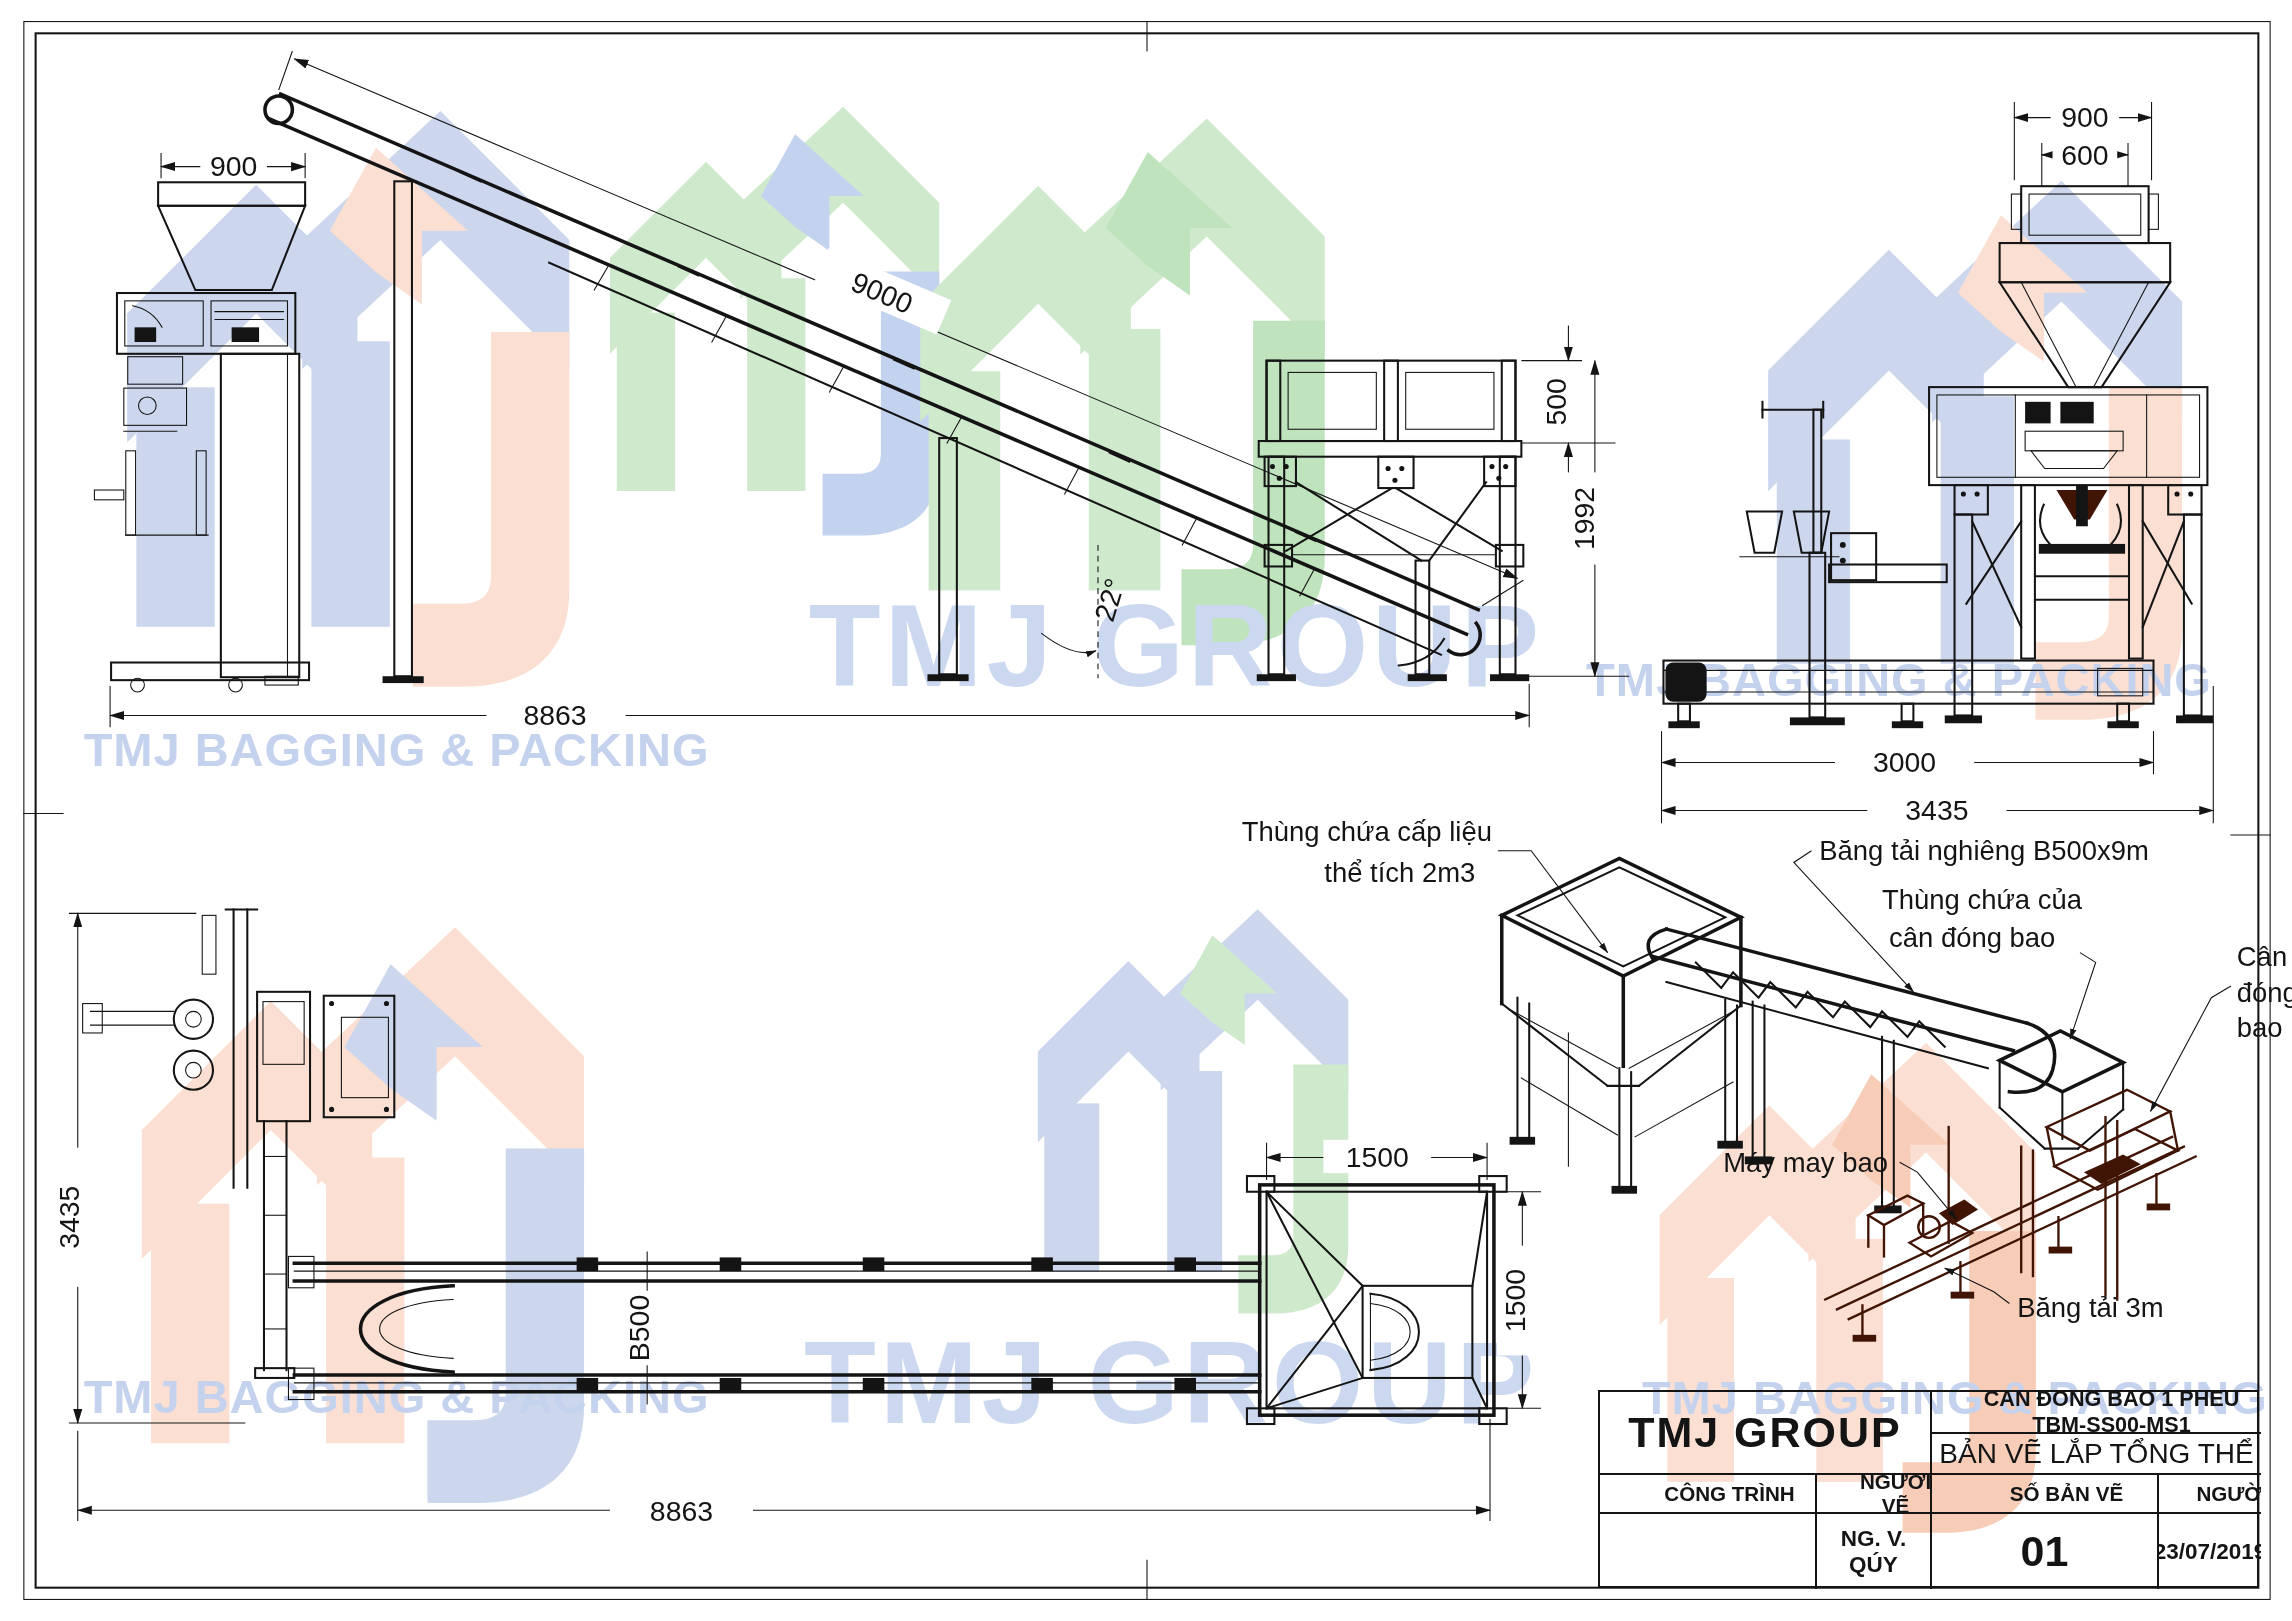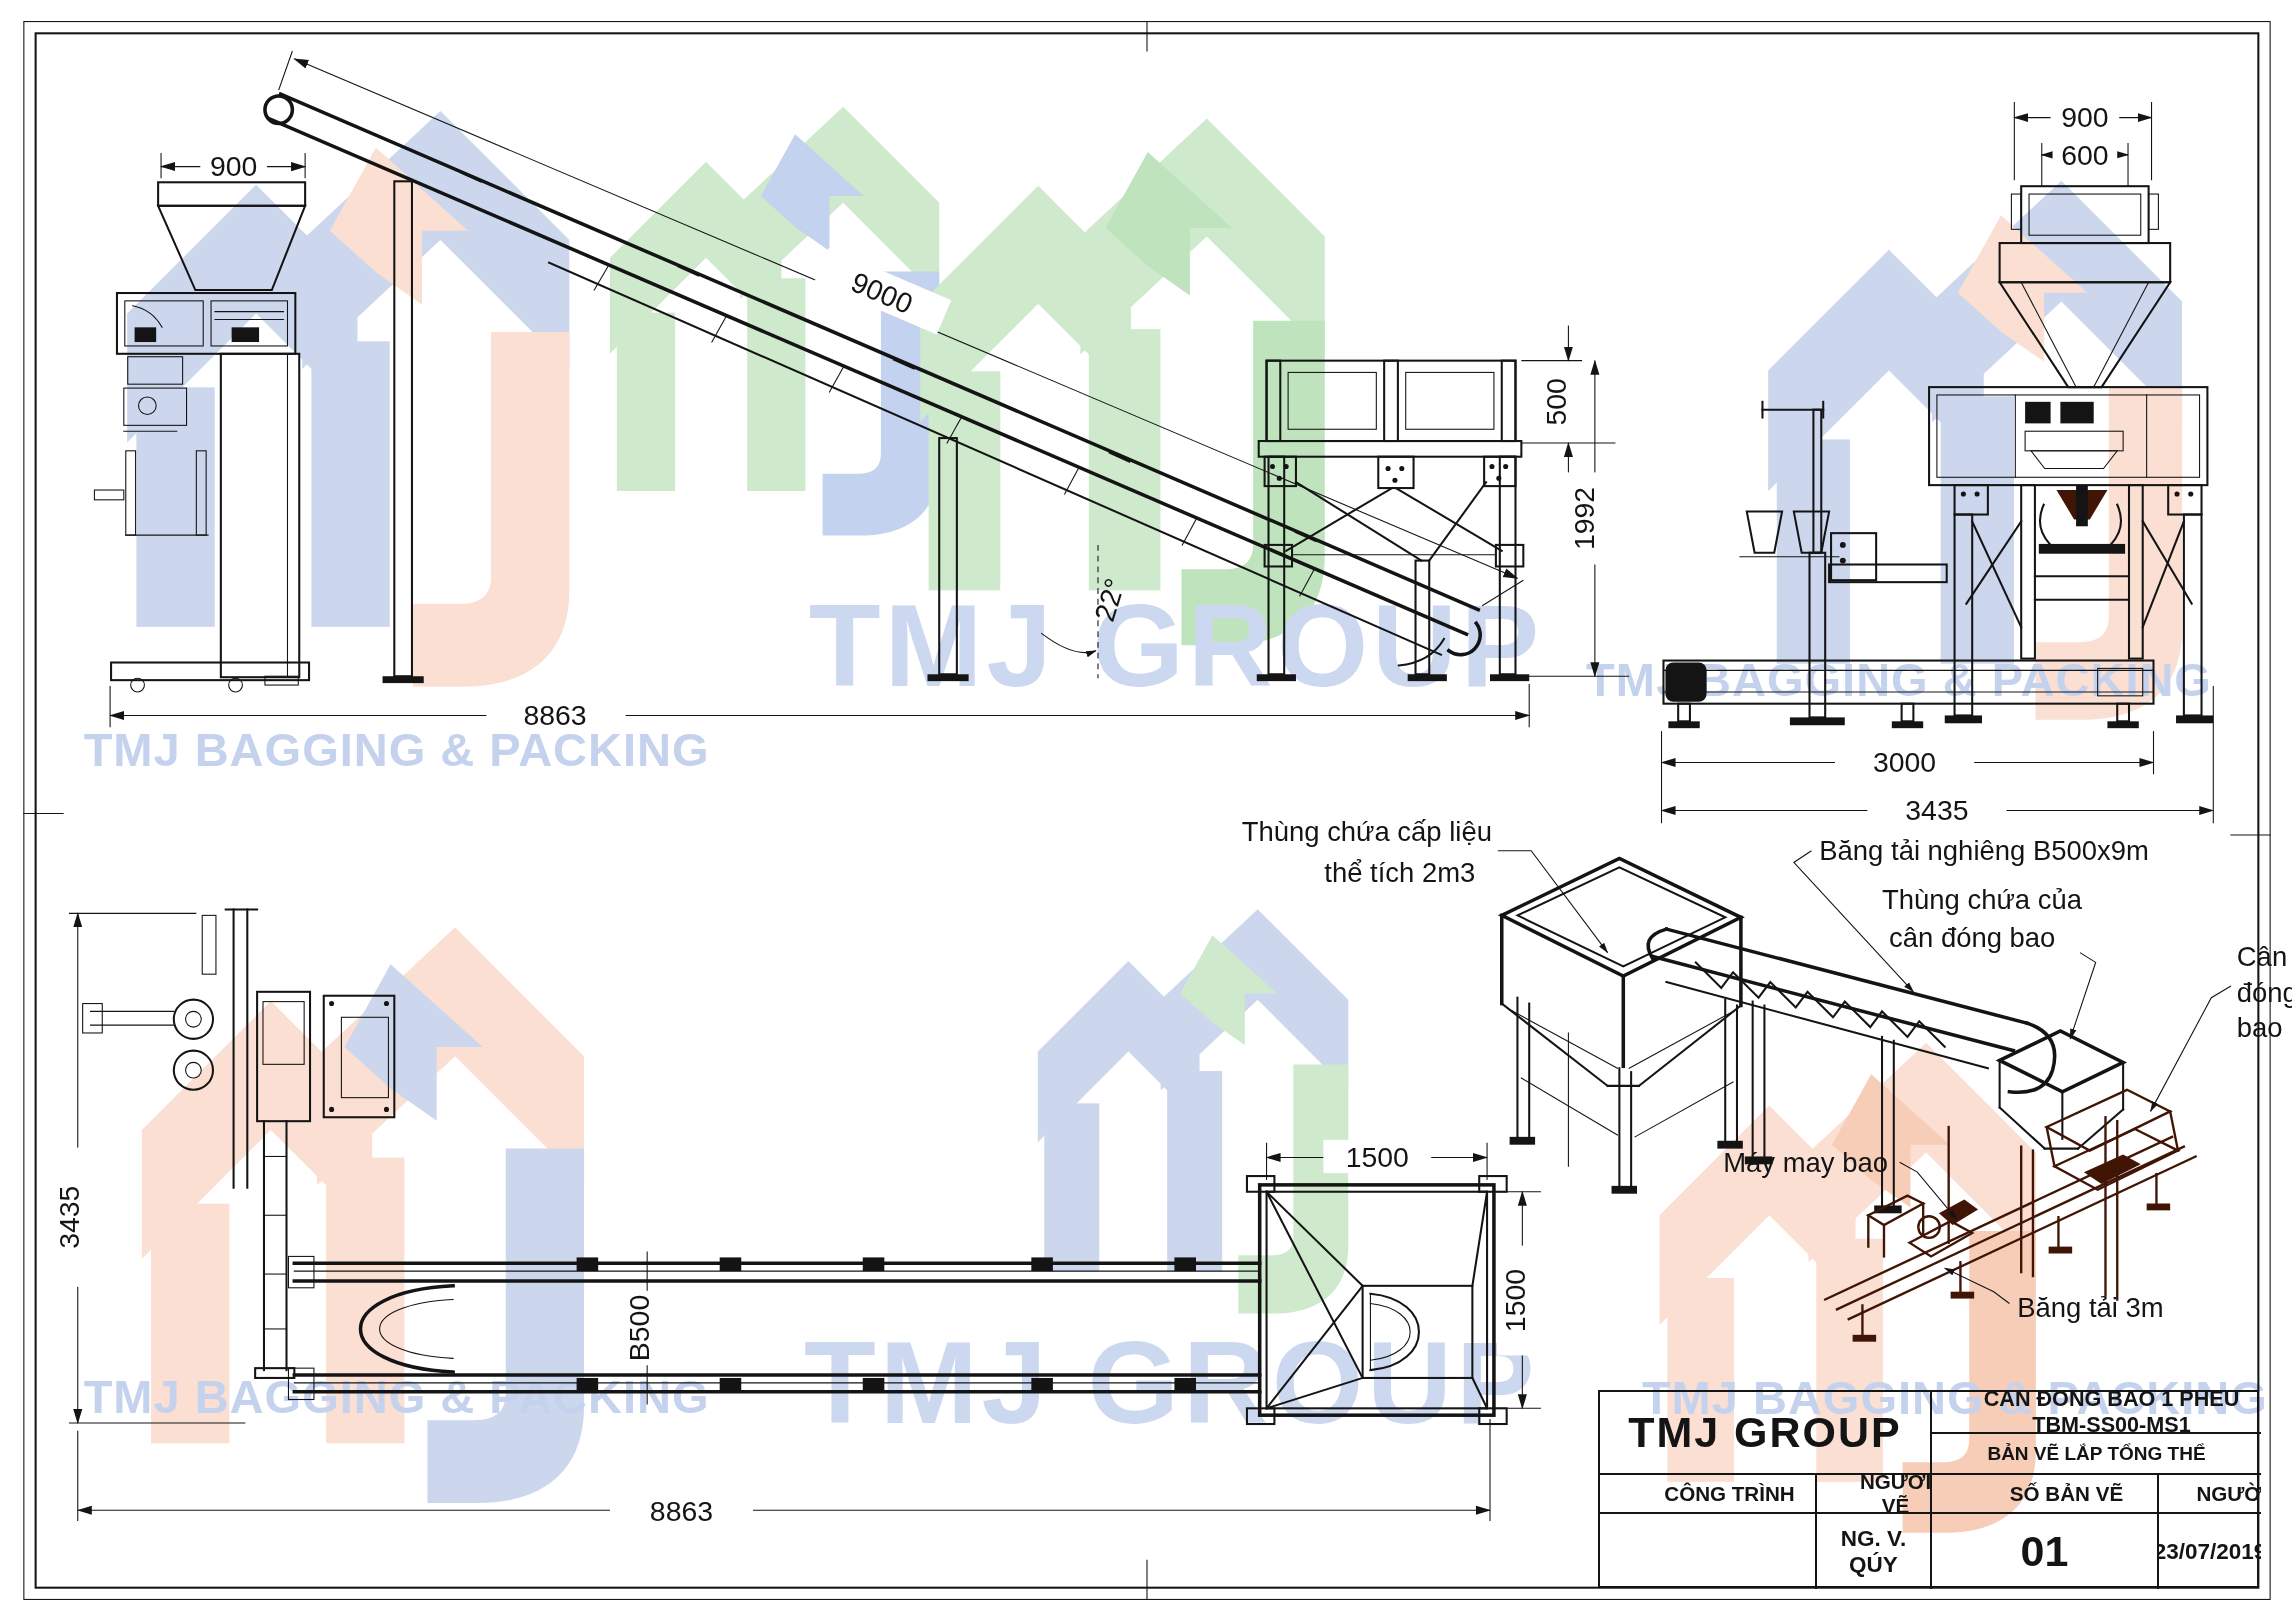--- a/index.html
+++ b/index.html
@@ -28,21 +28,21 @@
           display:grid;grid-template-columns:217px 115px 227px 102px;
           grid-template-rows:42px 41px 39px 75px;
           border:2.9px solid #141414;box-sizing:border-box;background:transparent;color:#141414;}
   #tblock>div{border-right:2px solid #141414;border-bottom:2px solid #141414;
           display:flex;align-items:center;justify-content:center;text-align:center;
           box-sizing:border-box;overflow:hidden;}
   #tblock .last{border-right:none;}
   #tblock .bot{border-bottom:none;}
   .tb-company{grid-area:1/1/3/3;font-size:43px;font-weight:bold;letter-spacing:2px;}
   .tb-title{grid-area:1/3/2/5;font-size:21.6px;font-weight:bold;padding-left:30px;}
-  .tb-sub{grid-area:2/3/3/5;font-size:19px;font-weight:bold;}
+  .tb-sub{grid-area:2/3/3/5;font-size:28px;font-weight:normal;}
   .tb-lab{font-size:20.6px;font-weight:bold;padding-left:44px;}
   .tb-val{font-size:22.5px;font-weight:bold;}
   .tb-num{font-size:43px;font-weight:bold;}
 </style>
 </head>
 <body>
 
 <div id="sheet">
 
 <svg width="2293" height="1621" viewBox="0 0 2339 1654">

